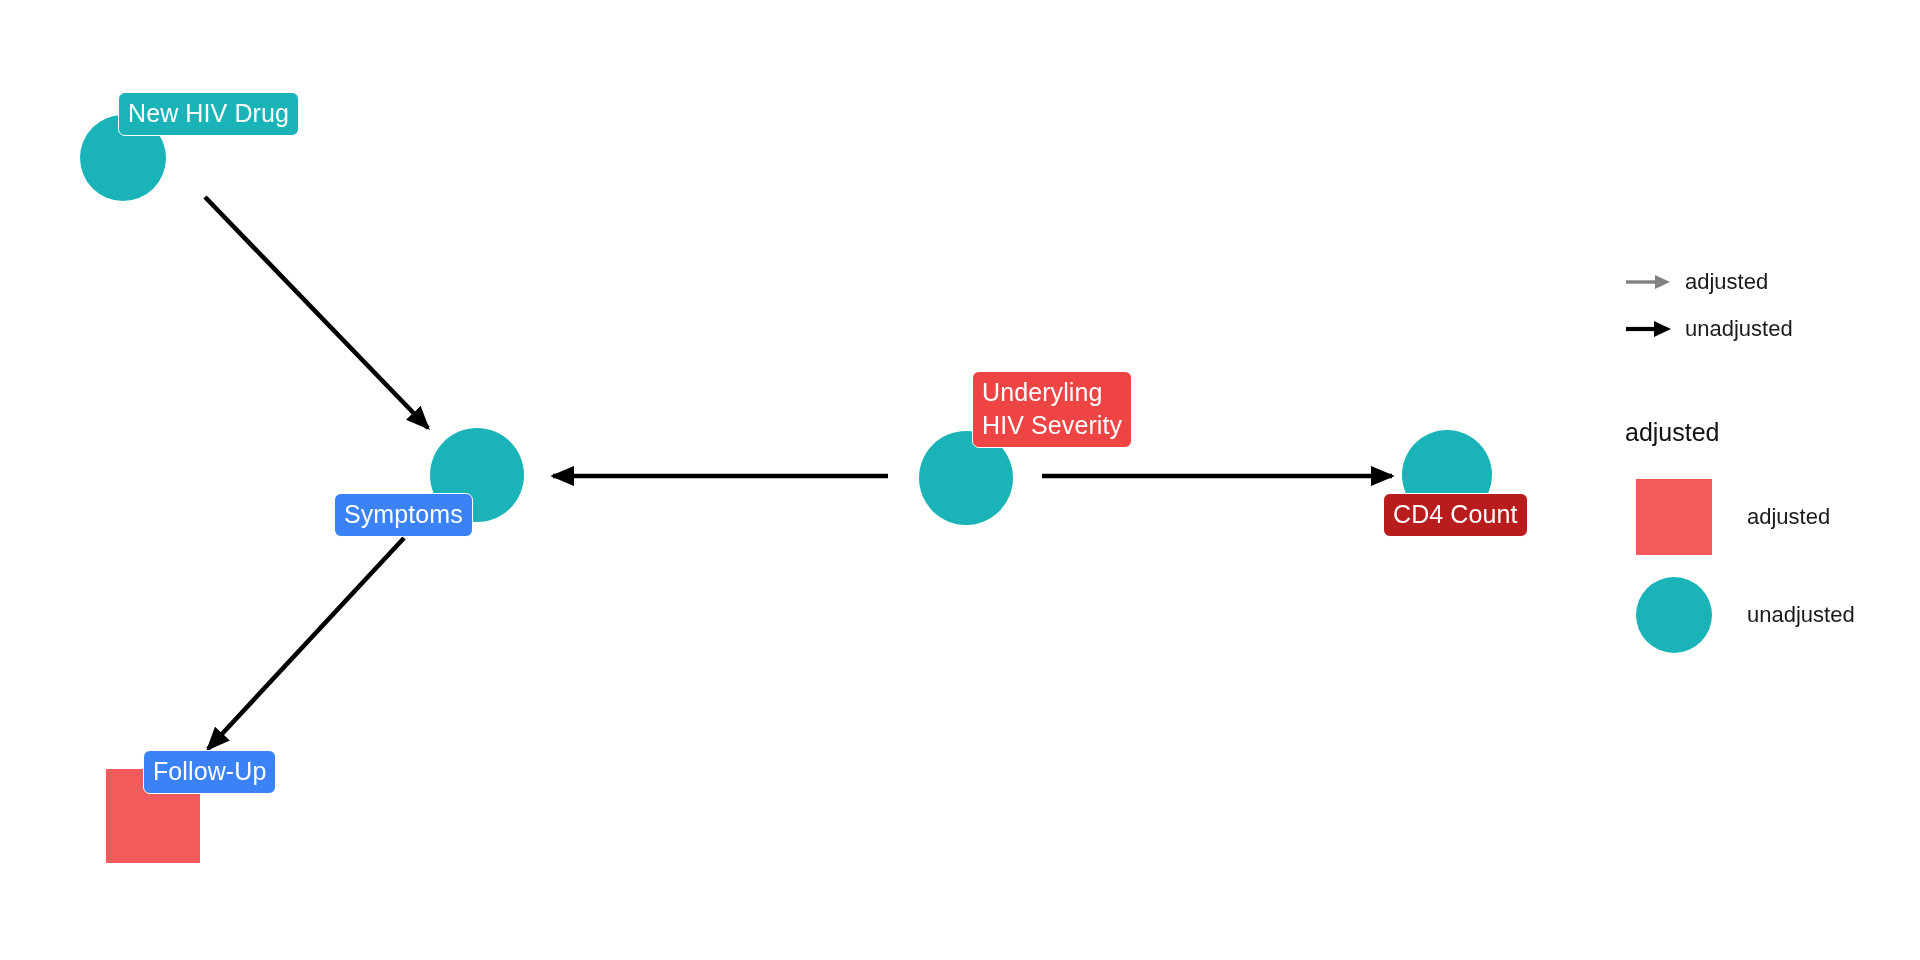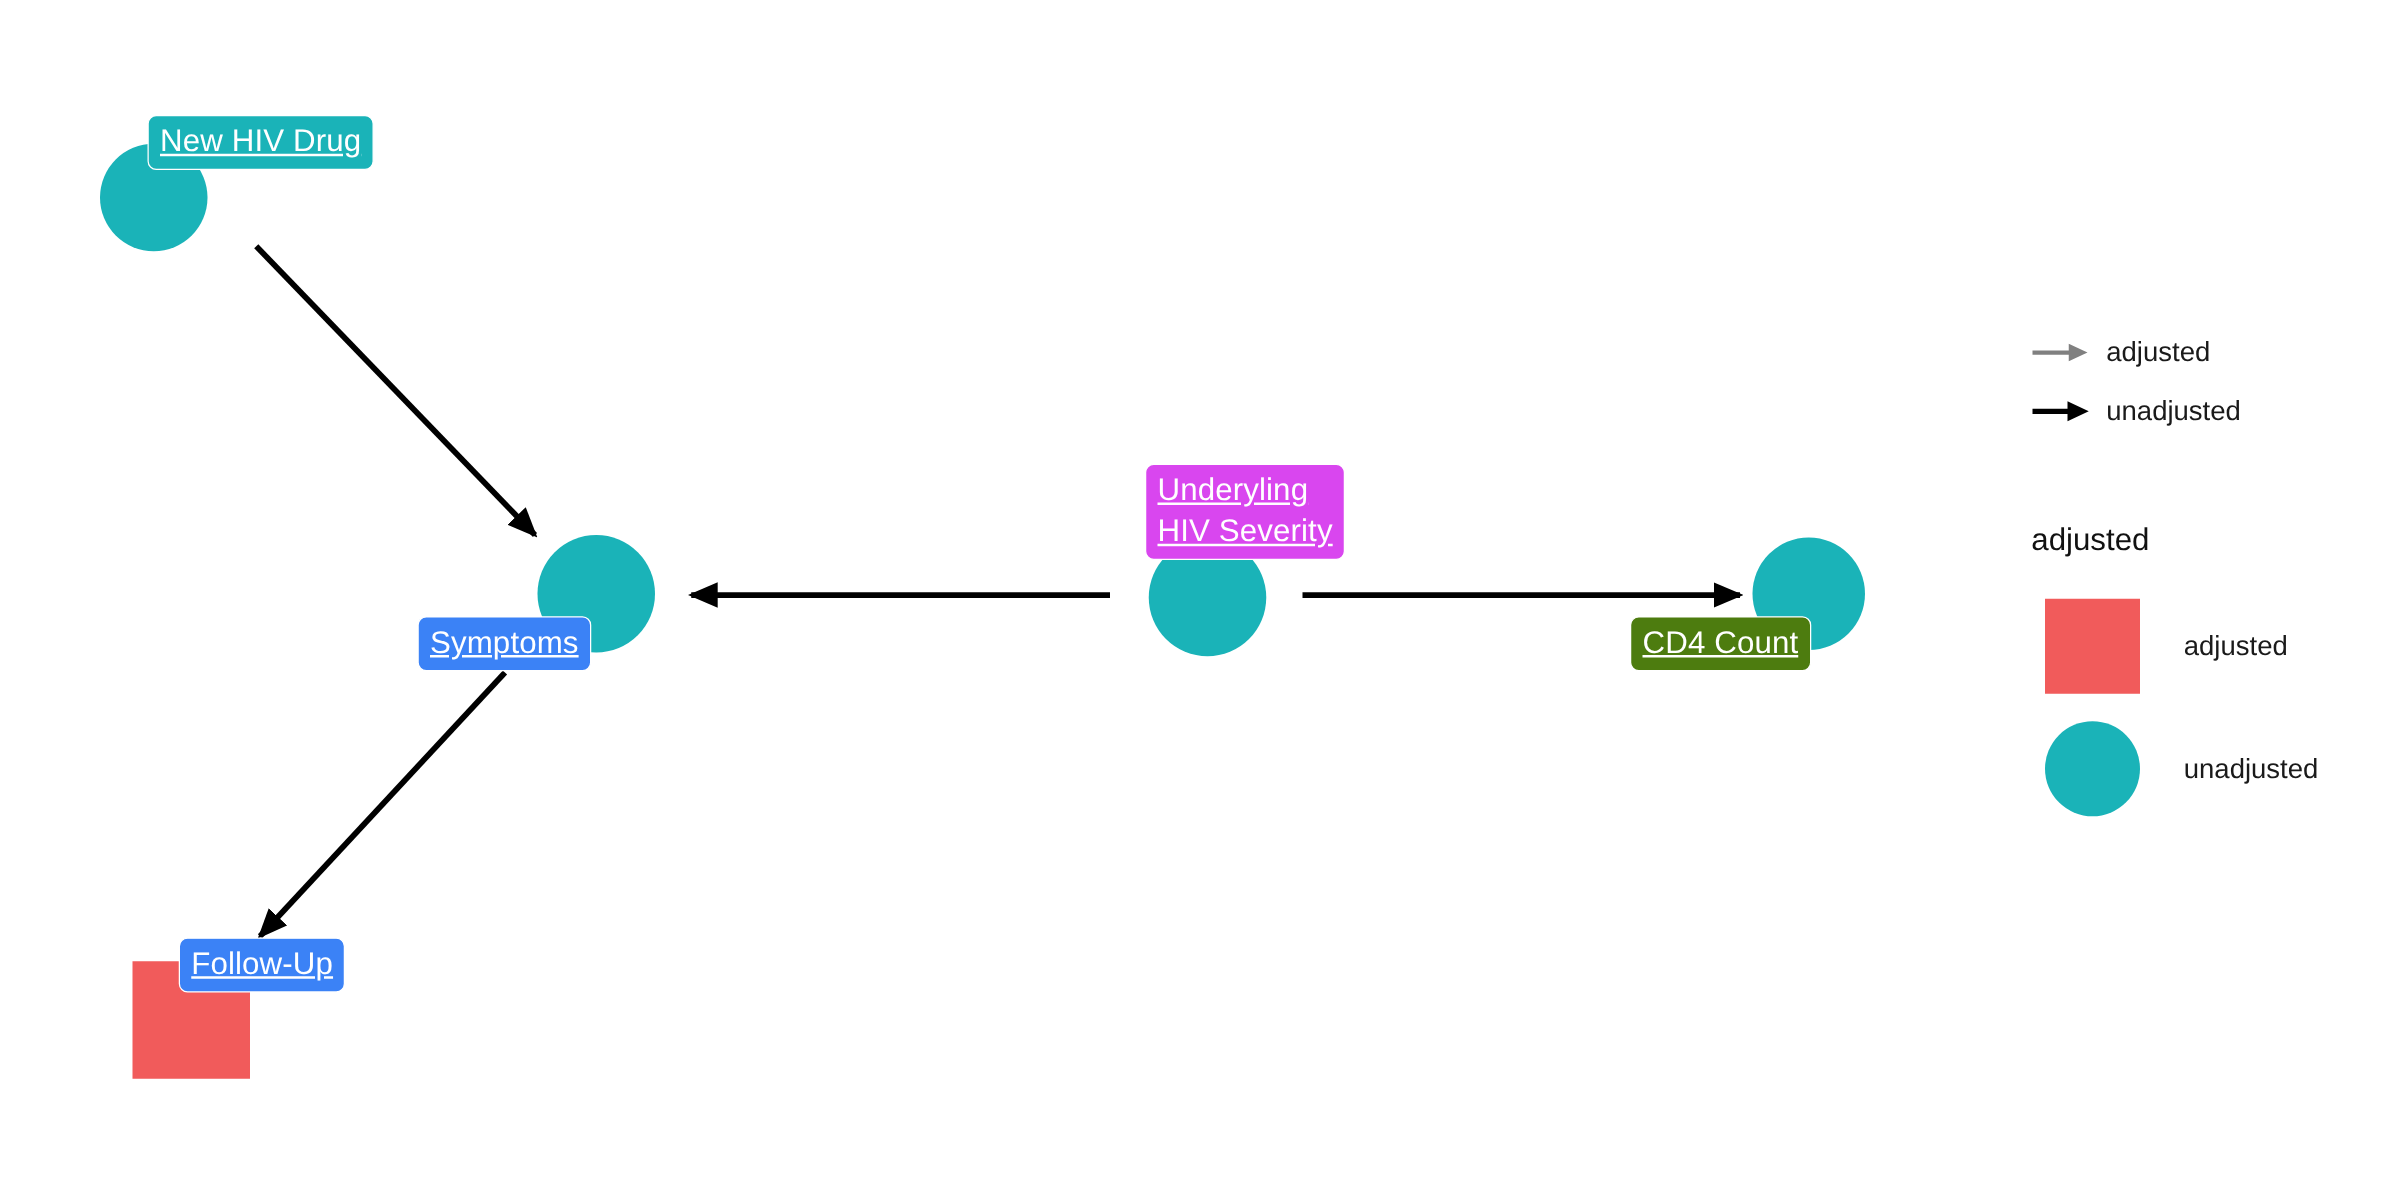--- a/index.html
+++ b/index.html
@@ -41,21 +41,20 @@
     box-sizing: border-box;
     color: #ffffff;
     border: 1.6px solid #ffffff;
     border-radius: 7px;
     padding: 4px 9px 5px 9px;
     font-size: 25px;
     line-height: 33px;
     white-space: pre;
     letter-spacing: 0.1px;
     text-align: left;
-    text-decoration: underline;
   }
 
   
   #legend {
     position: absolute;
     left: 1625px;
     top: 258px;
     width: 290px;
   }
   .legend-arrow-row {
@@ -130,23 +129,23 @@
 
 <div id="node-layer">
     <div class="node-shape circle" style="left: 80px; top: 115px; width: 86px; height: 86px; background: rgb(26, 179, 184);"></div>
     <div class="node-shape circle" style="left: 430px; top: 428px; width: 94px; height: 94px; background: rgb(26, 179, 184);"></div>
     <div class="node-shape square" style="left: 106px; top: 769px; width: 94px; height: 94px; background: rgb(241, 91, 91);"></div>
     <div class="node-shape circle" style="left: 919px; top: 431px; width: 94px; height: 94px; background: rgb(26, 179, 184);"></div>
     <div class="node-shape circle" style="left: 1402px; top: 430px; width: 90px; height: 90px; background: rgb(26, 179, 184);"></div>
     <div class="node-label" style="left: 118px; top: 92px; background: rgb(26, 179, 184);">New HIV Drug</div>
     <div class="node-label" style="left: 334px; top: 493px; background: #3b82f6;">Symptoms</div>
     <div class="node-label" style="left: 143px; top: 750px; background: #3b82f6;">Follow-Up</div>
-    <div class="node-label" style="left: 916px; top: 371px; background: #d946ef;">Underyling
+    <div class="node-label" style="left: 972px; top: 371px; background: #ef4444;">Underyling
 HIV Severity</div>
-    <div class="node-label" style="left: 1304px; top: 493px; background: #4d7c0f;">CD4 Count</div>
+    <div class="node-label" style="left: 1383px; top: 493px; background: #b91c1c;">CD4 Count</div>
   </div>
 
 <div id="legend">
   <div class="legend-arrow-row">
     <svg class="legend-arrow-glyph" viewBox="0 0 48 22" xmlns="http://www.w3.org/2000/svg">
       <line x1="1" y1="11" x2="33" y2="11" stroke="#808080" stroke-width="3.4"></line>
       <path d="M30,4 L45,11 L30,18 Z" fill="#808080"></path>
     </svg>
     <span class="legend-arrow-label">adjusted</span>
   </div>

